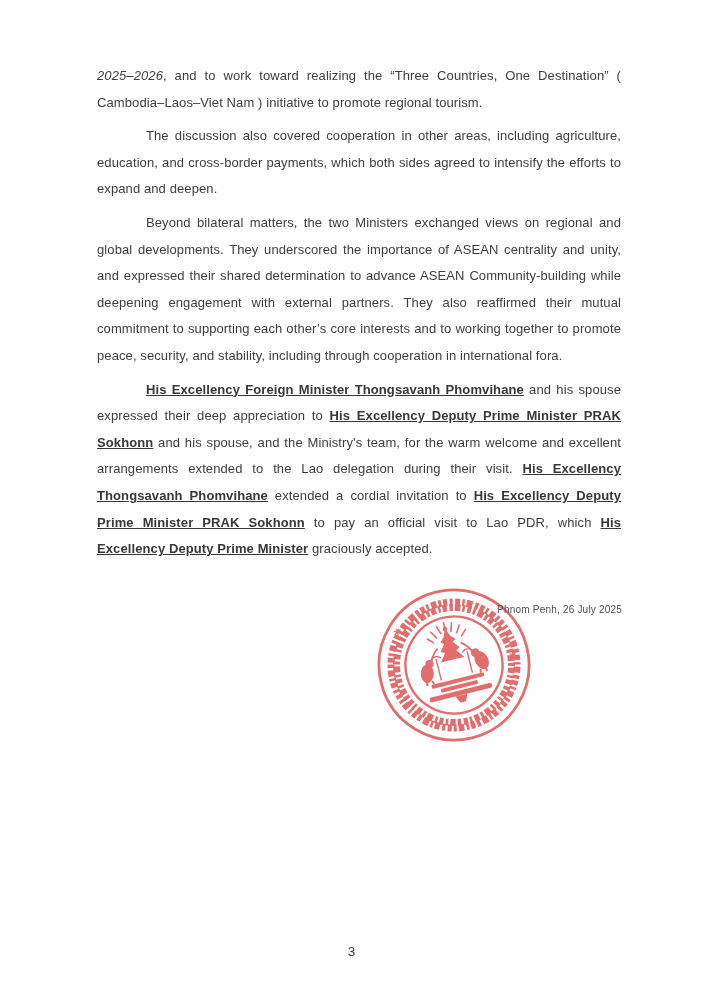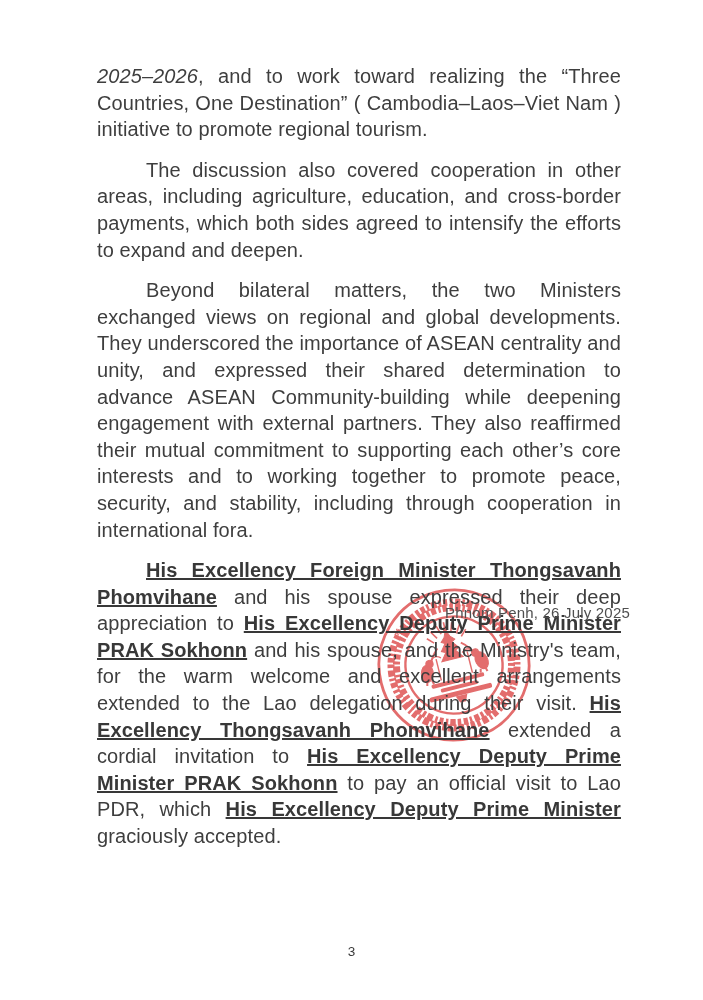--- a/index.html
+++ b/index.html
@@ -10,33 +10,33 @@
     font-family:"Liberation Sans","DejaVu Sans",sans-serif;
     overflow:hidden;
   }
   .content{
     position:absolute;
     left:97px;top:63px;width:524px;
     z-index:2;
   }
   .para{
     margin:0 0 7px 0;
-    font-size:20px;
+    font-size:13px;
     line-height:26.6px;
     color:#3e3e3e;
     text-align:justify;
     letter-spacing:0.1px;
   }
-  .para.indent{text-indent:49px;margin-top:14px;}
+  .para.indent{text-indent:49px;}
   .b{font-weight:bold;color:#383838;text-decoration:underline;}
   .i{font-style:italic;}
   .dateline{
     position:absolute;
-    top:604px;right:73px;
-    font-size:15px;
+    top:604px;right:81px;
+    font-size:10px;
     color:#4f4f4f;
     letter-spacing:0.2px;
     z-index:3;
   }
   .seal{
     position:absolute;
     left:374px;top:585px;
     width:160px;height:160px;
     z-index:1;
     opacity:0.92;

